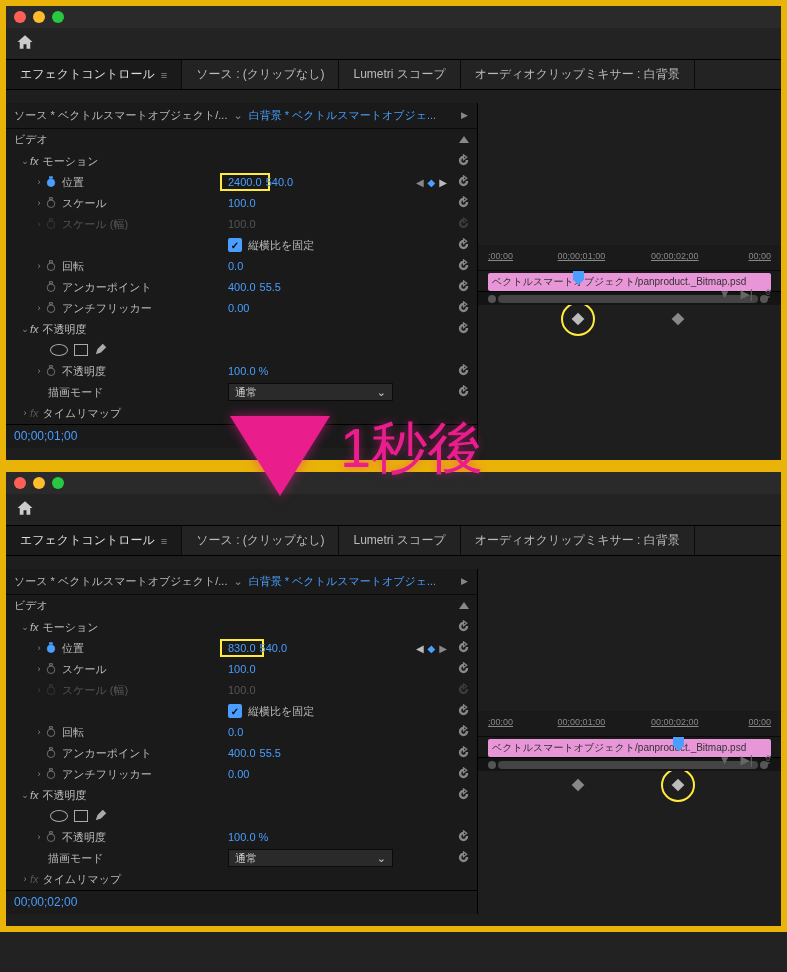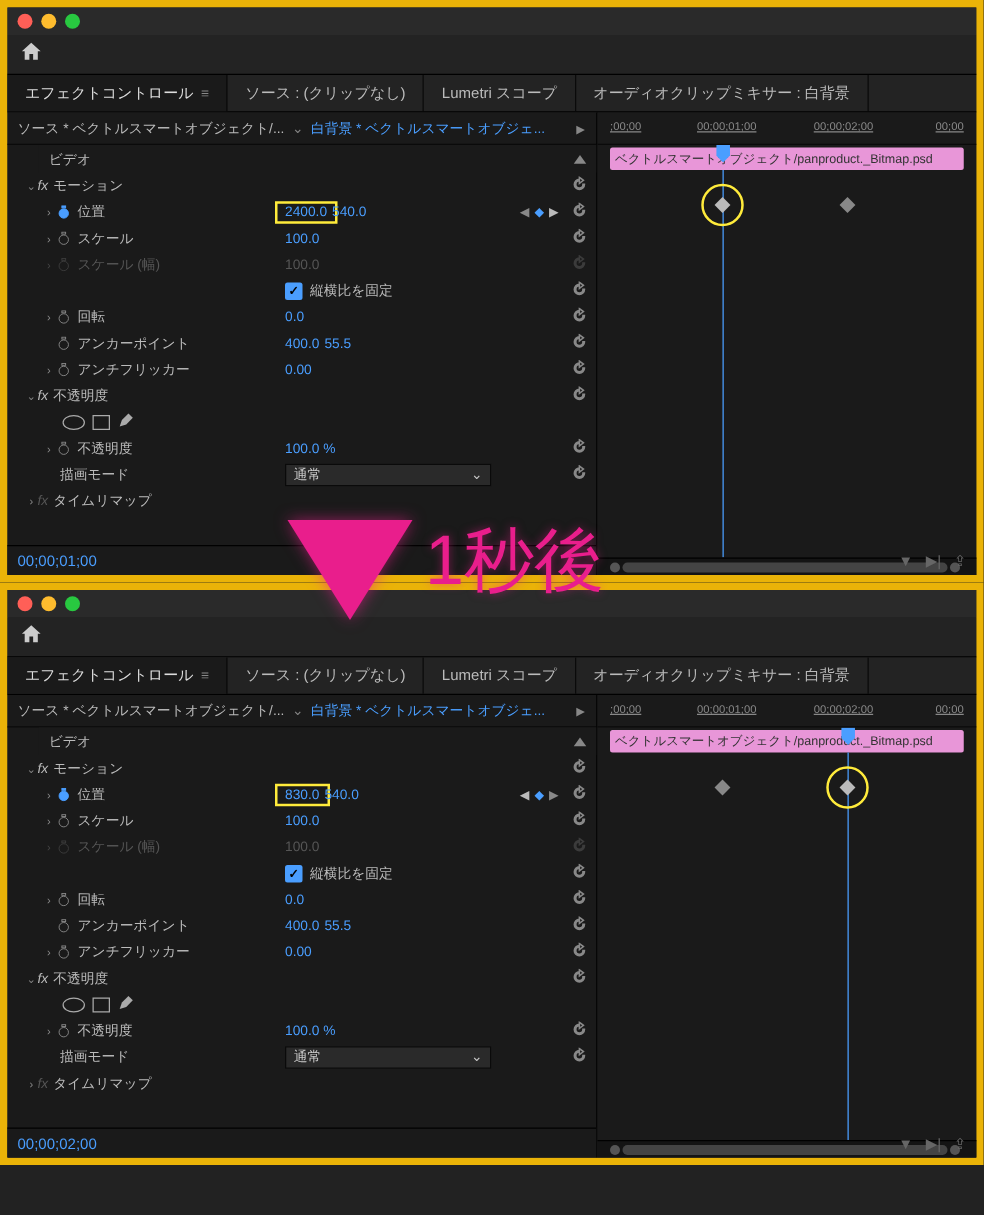--- a/index.html
+++ b/index.html
@@ -7,26 +7,26 @@
 .window { background: #1e1e1e; border: 6px solid #eab308; position: relative; }
 .titlebar { height: 22px; background: #2a2a2a; display: flex; align-items: center; padding: 0 8px; gap: 7px; }
 .traffic { width: 12px; height: 12px; border-radius: 50%; }
 .tred { background: #ff5f57; } .tyel { background: #febc2e; } .tgrn { background: #28c840; }
 .toolbar { height: 32px; background: #232323; display: flex; align-items: center; padding: 0 10px; border-bottom: 1px solid #000; }
 .home-icon svg { width: 18px; height: 18px; fill: #ccc; }
 .tabs-row { height: 30px; background: #232323; display: flex; align-items: center; border-bottom: 1px solid #000; font-size: 12px; color: #bbb; }
 .tab { padding: 0 14px; height: 100%; display: flex; align-items: center; border-right: 1px solid #0a0a0a; white-space: nowrap; }
 .tab.active { background: #1a1a1a; color: #ddd; }
 .tab .menu-icon { margin-left: 6px; font-size: 11px; color: #888; }
-.content { display: flex; height: 370px; }
+.content { display: flex; height: 370px; align-items: center; }
 .left-panel { width: 472px; background: #1a1a1a; display: flex; flex-direction: column; border-right: 1px solid #000; }
 .source-row { height: 26px; display: flex; align-items: center; padding: 0 8px; font-size: 11px; color: #bbb; border-bottom: 1px solid #0a0a0a; }
 .source-row .chev { margin: 0 6px; color: #888; }
 .source-row .active-seq { color: #4a9eff; }
-.section-head { height: 22px; display: flex; align-items: center; justify-content: space-between; padding: 0 8px; font-size: 11px; color: #bbb; background: #1a1a1a; margin-left: 25px; }
+.section-head { height: 22px; display: flex; align-items: center; justify-content: space-between; padding: 0 8px; font-size: 11px; color: #bbb; background: #1a1a1a; }
 .tri-up { width: 0; height: 0; border-left: 5px solid transparent; border-right: 5px solid transparent; border-bottom: 7px solid #888; }
 .prop-row { height: 21px; display: flex; align-items: center; font-size: 11px; color: #bbb; position: relative; }
 .prop-row .indent1 { width: 14px; } .prop-row .indent2 { width: 28px; } .prop-row .indent3 { width: 42px; }
 .expand-chev { width: 10px; font-size: 9px; color: #888; display: inline-block; text-align: center; }
 .fx-badge { font-style: italic; font-size: 11px; color: #bbb; margin-right: 4px; }
 .fx-badge.dim { color: #555; }
 .stopwatch { width: 14px; height: 14px; display: inline-flex; align-items: center; justify-content: center; margin-right: 4px; }
 .stopwatch svg { width: 12px; height: 12px; }
 .stopwatch.on svg { fill: #4a9eff; stroke: #4a9eff; }
 .stopwatch.off svg { fill: none; stroke: #888; }

